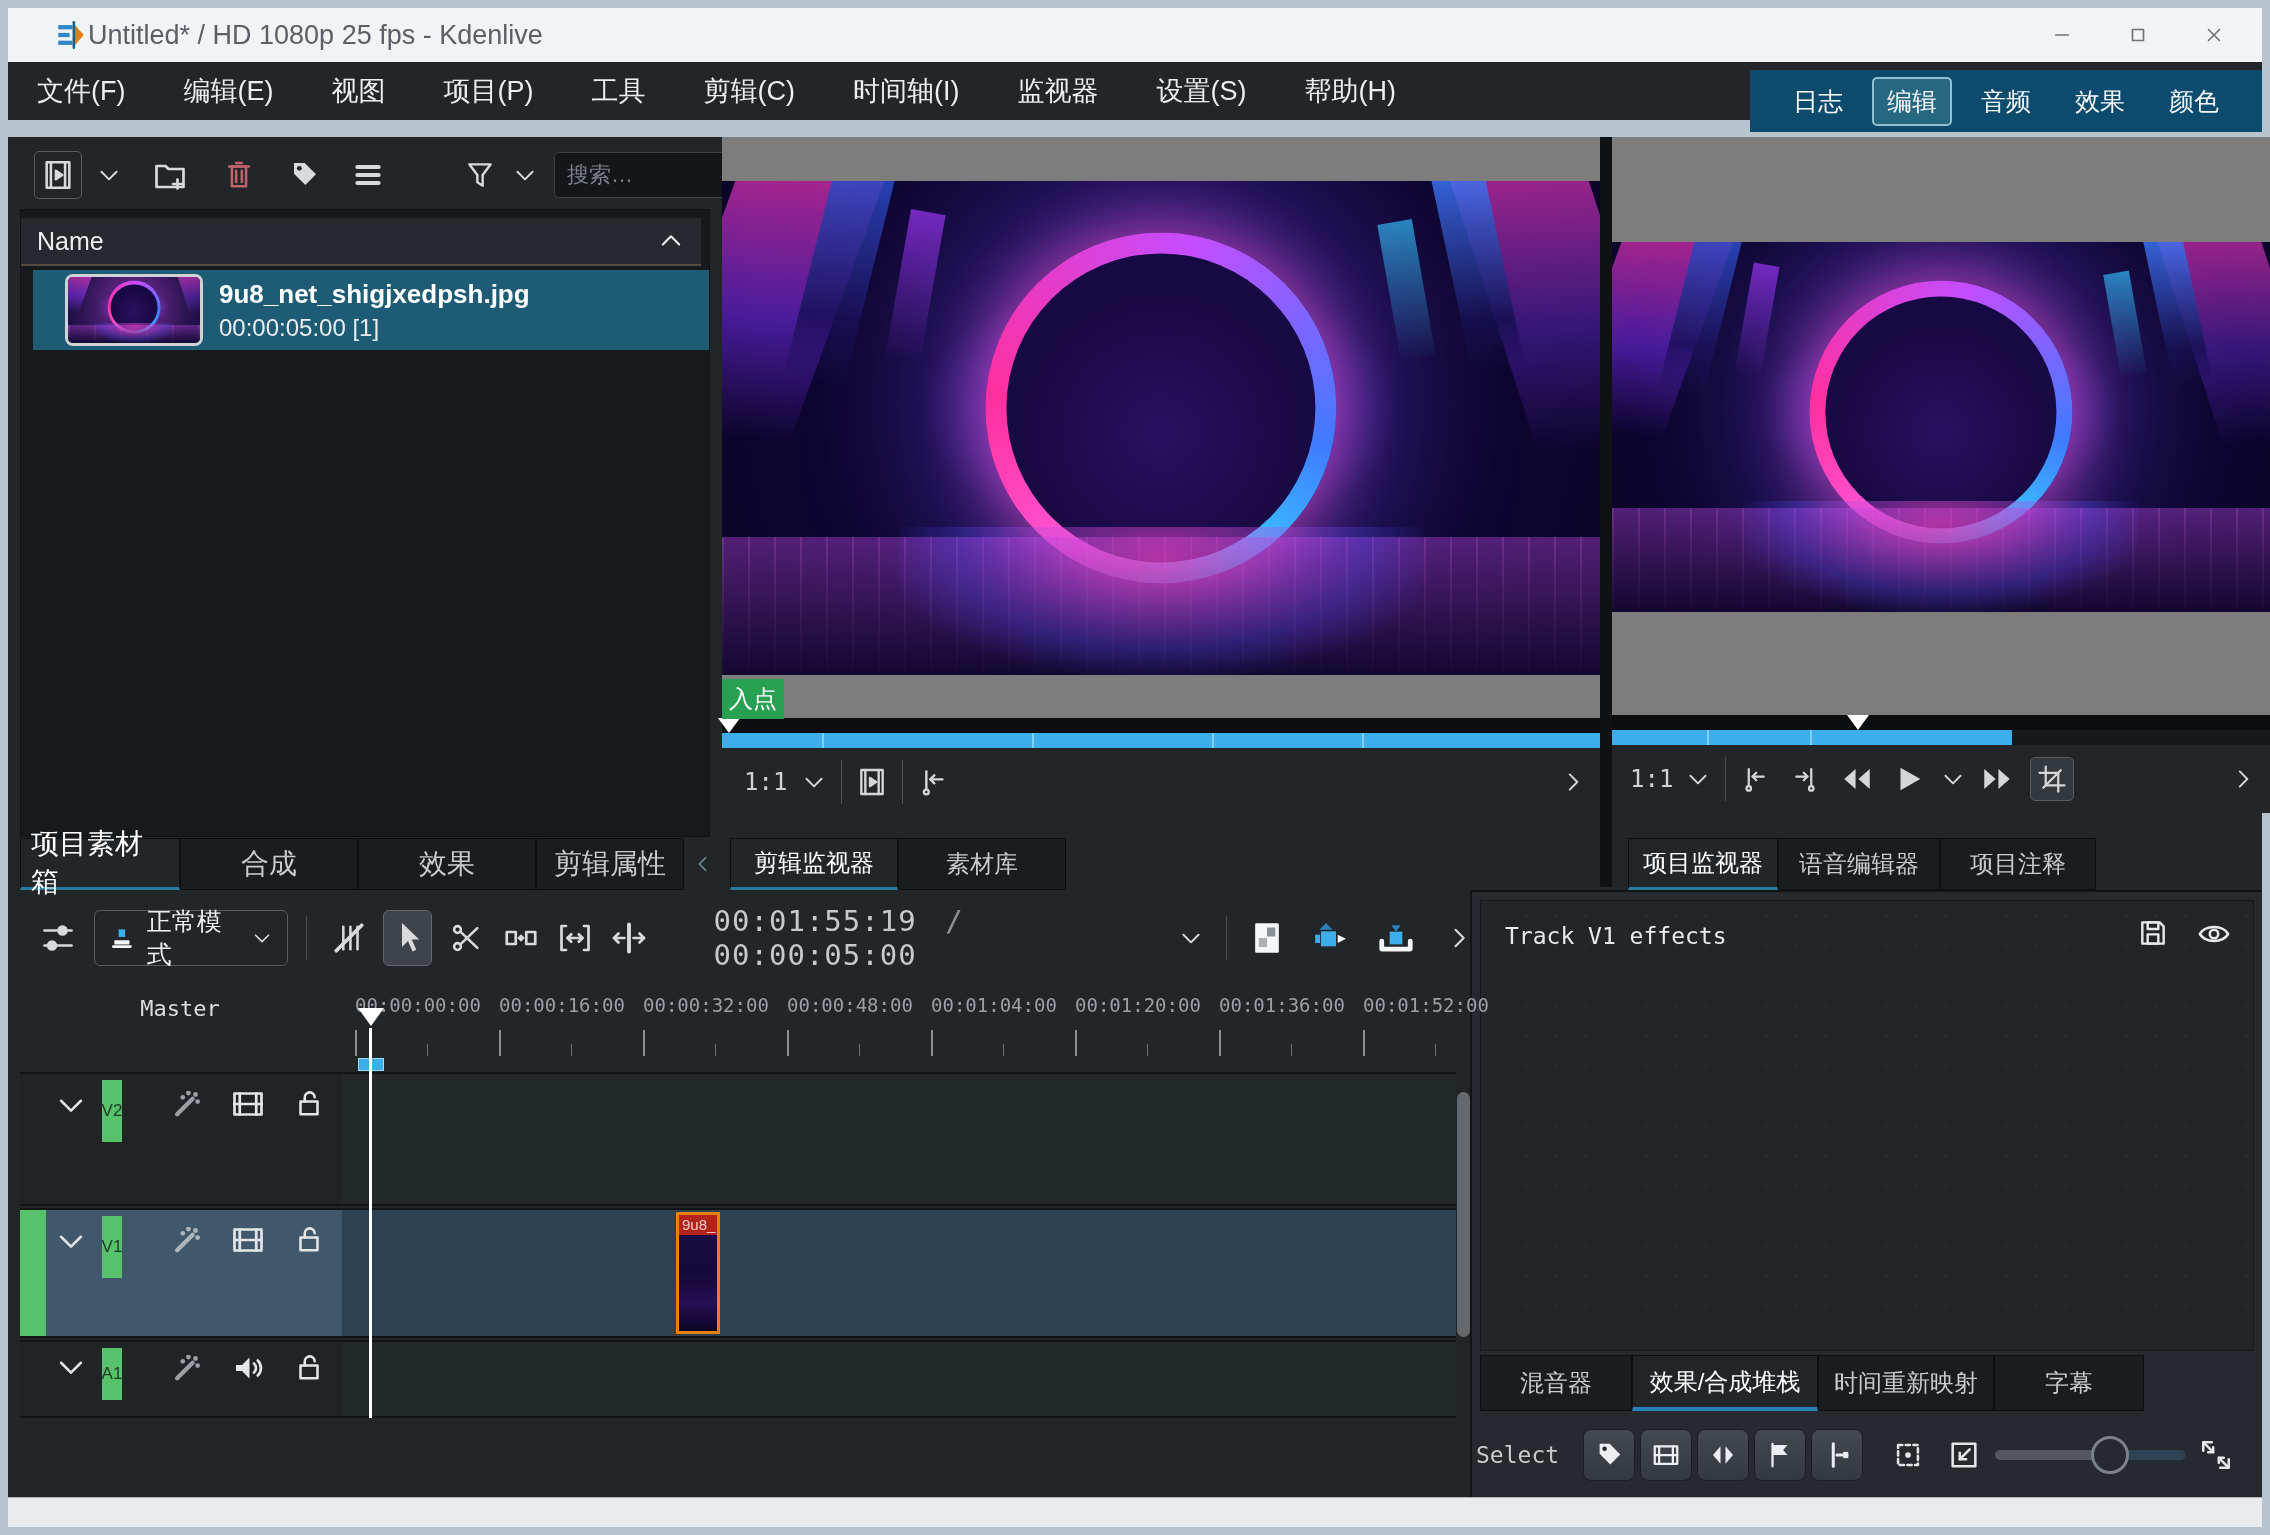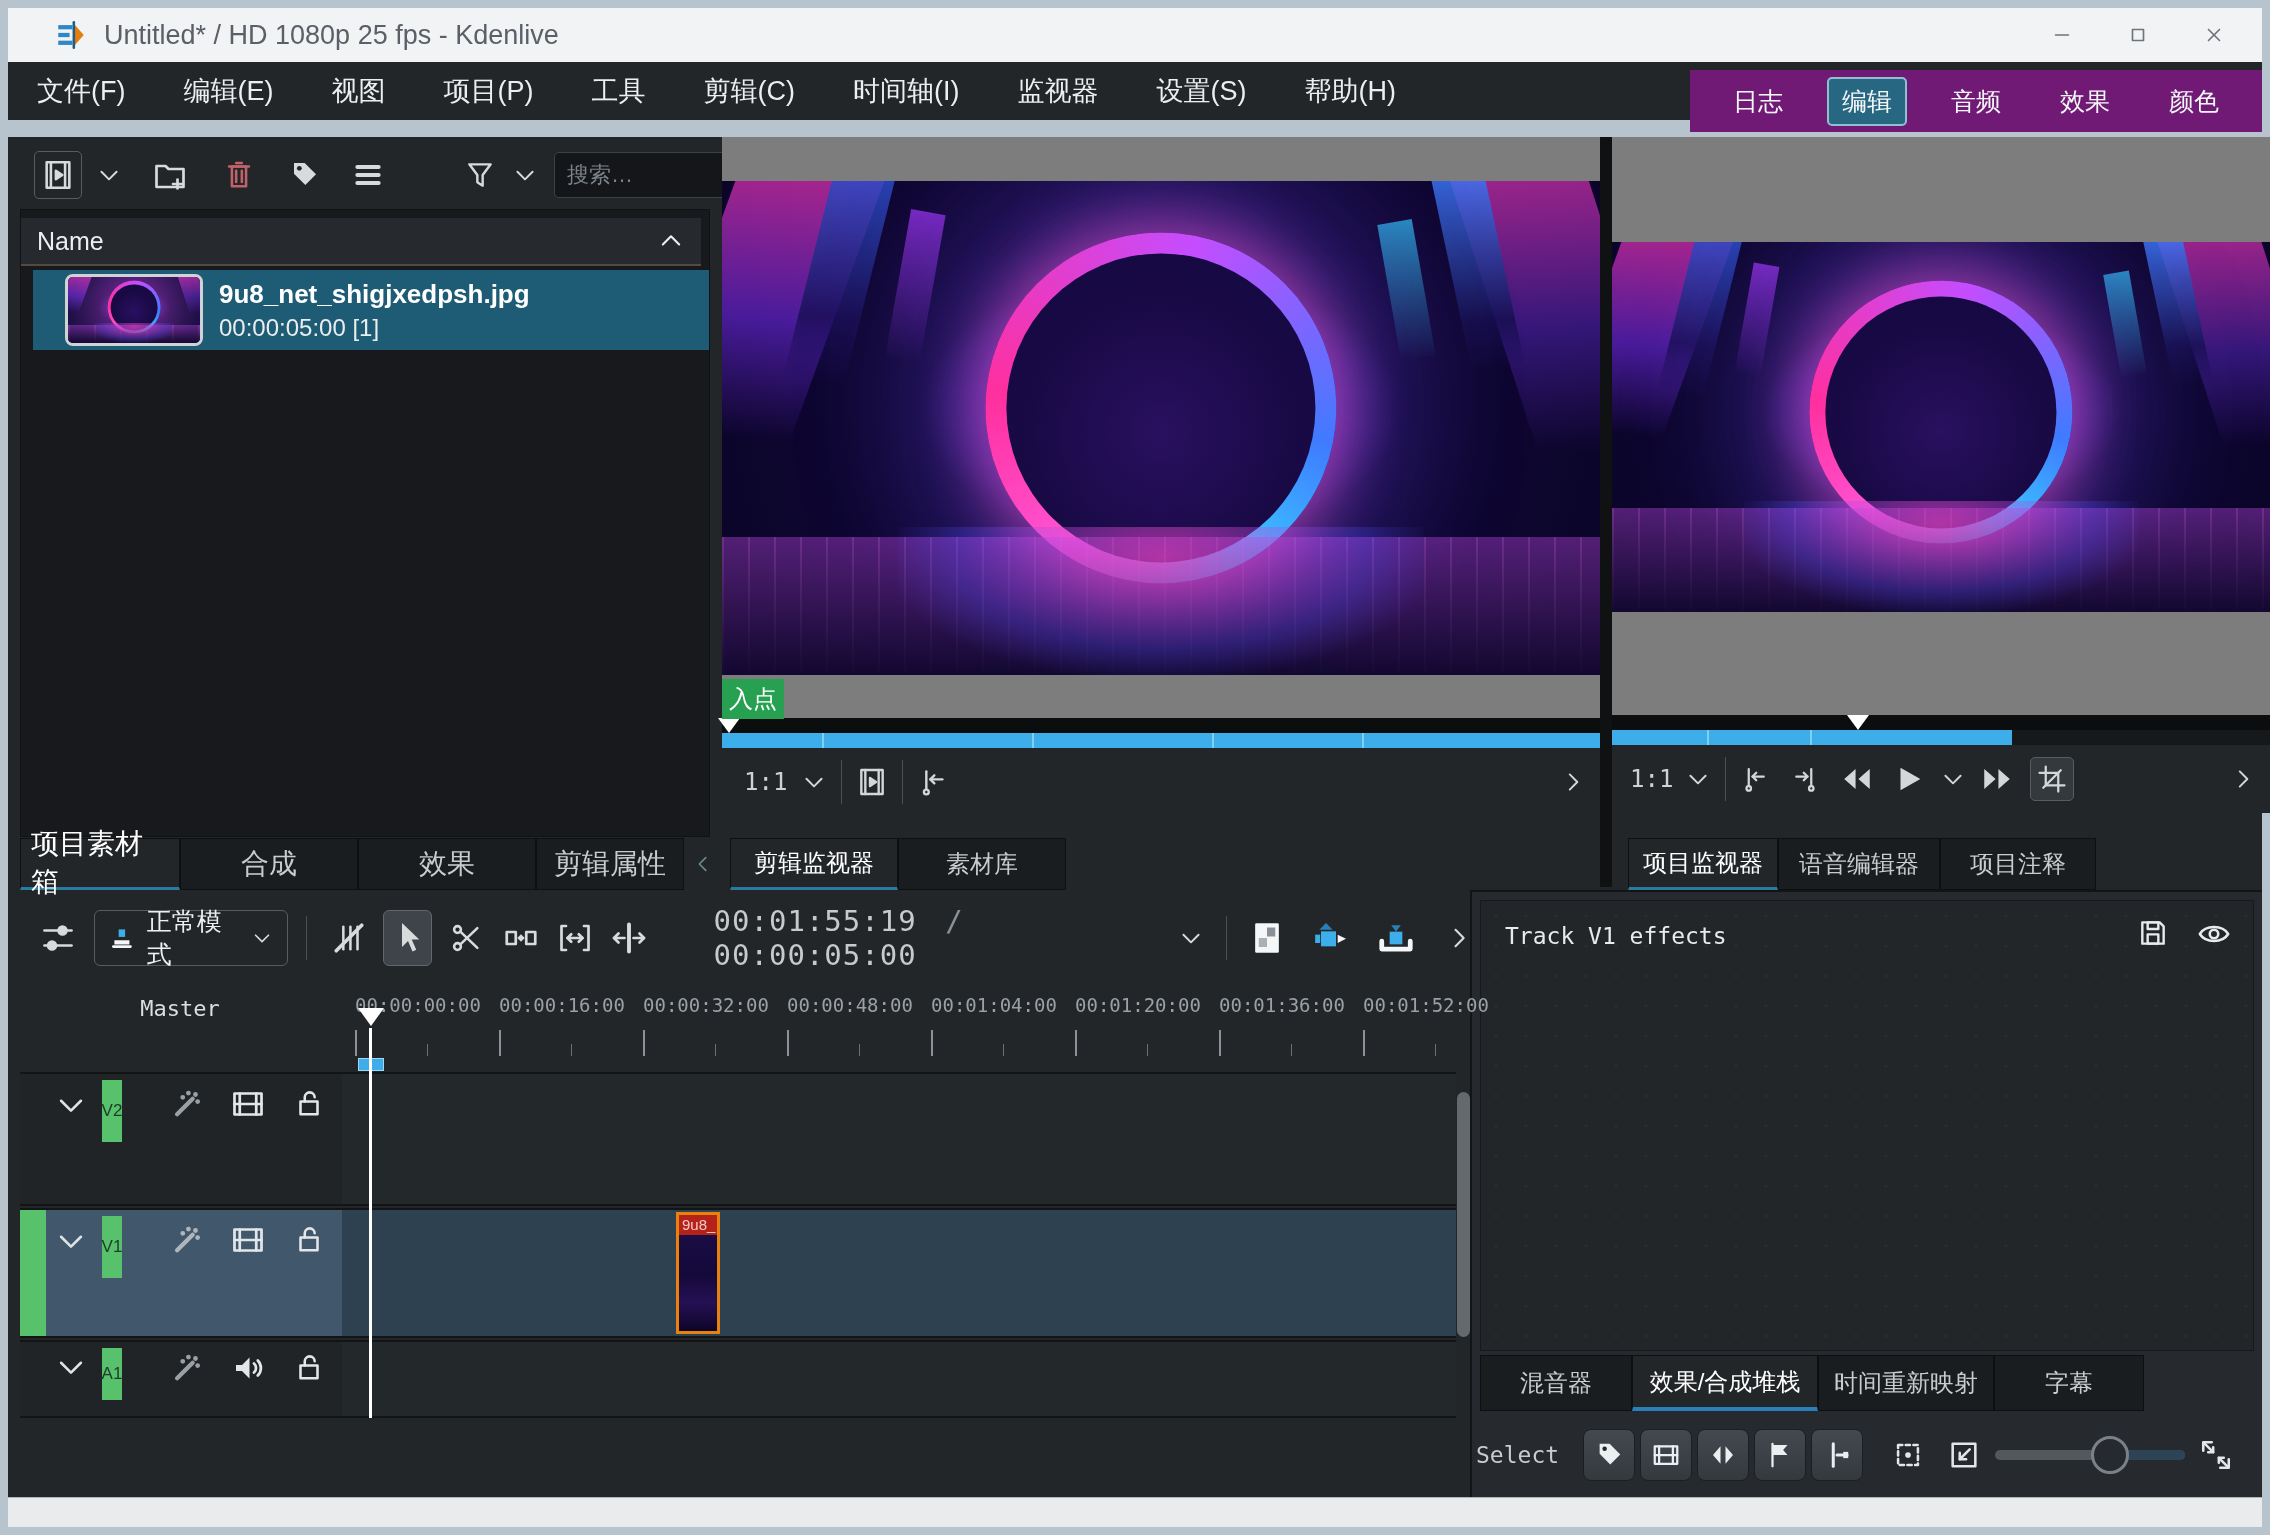--- a/index.html
+++ b/index.html
@@ -3,29 +3,29 @@
 <meta charset="utf-8">
 <style>
   html,body{margin:0;padding:0;background:#8ea4b3;}
   *{box-sizing:border-box;}
   .app{position:relative;width:2270px;height:1535px;background:#b7c4cd;font-family:"Liberation Sans","DejaVu Sans",sans-serif;overflow:hidden;}
   svg.ic{display:block;stroke:currentColor;fill:none;stroke-width:1.8;stroke-linecap:round;stroke-linejoin:round;}
 
   
   #titlebar{position:absolute;left:8px;top:8px;right:8px;height:54px;background:#f2f3f4;display:flex;align-items:center;color:#4a4f54;}
   #titlebar .appicon{margin-left:46px;width:34px;height:34px;}
-  #titlebar .title{margin-left:16px;font-size:27px;color:#5a6067;text-align:center;}
+  #titlebar .title{font-size:27px;color:#5a6067;text-align:center;}
   #wincontrols{position:absolute;right:10px;top:0;height:100%;display:flex;align-items:center;}
   .winbtn{width:76px;height:100%;display:flex;align-items:center;justify-content:center;color:#6e7479;}
   .winbtn svg{width:22px;height:22px;}
 
   
   #menubar{position:absolute;left:8px;top:62px;right:8px;height:58px;background:#232629;display:flex;align-items:center;}
   #menubar .menuitem{color:#eceff1;font-size:27px;padding:0 29px;}
-  #workspace{position:absolute;right:0;top:8px;height:62px;background:#701a75;display:flex;align-items:center;padding:0 28px;gap:29px;}
+  #workspace{position:absolute;right:0;top:8px;height:62px;background:#0c4a6e;display:flex;align-items:center;padding:0 28px;gap:14px;}
   .wsbtn{color:#f4f7f8;font-size:25px;padding:6px 13px;border-radius:5px;border:2px solid transparent;}
   .wsbtn.active{border-color:#8fc0d2;background:#276782;}
 
   
   #main{position:absolute;left:8px;top:137px;right:8px;bottom:38px;background:#232629;}
 
   
   #bin-toolbar{position:absolute;left:12px;top:8px;width:690px;height:60px;display:flex;align-items:center;color:#d8dadc;}
   #bin-toolbar .tbtn{display:flex;align-items:center;justify-content:center;}
   .iconbox{border:1px solid #565c61;border-radius:5px;padding:6px;}

